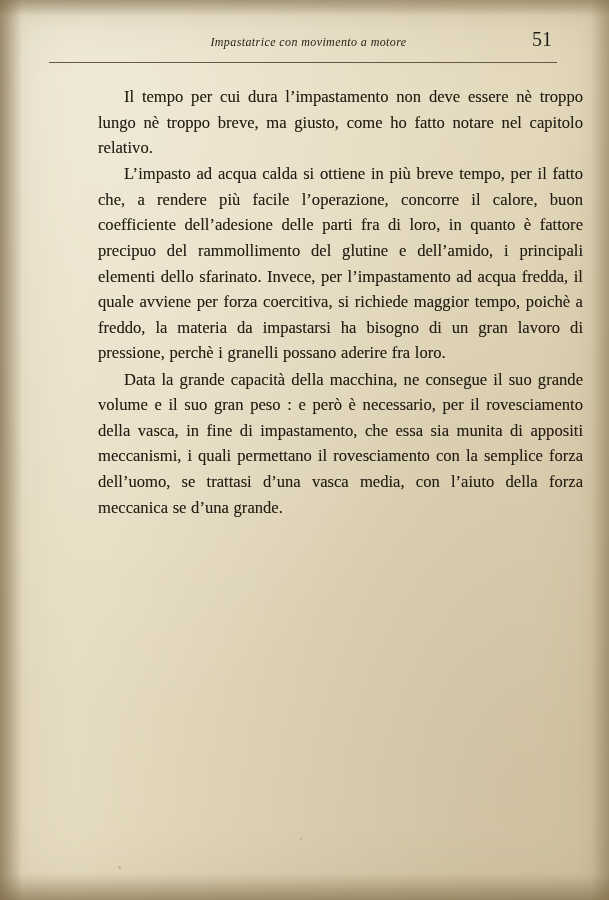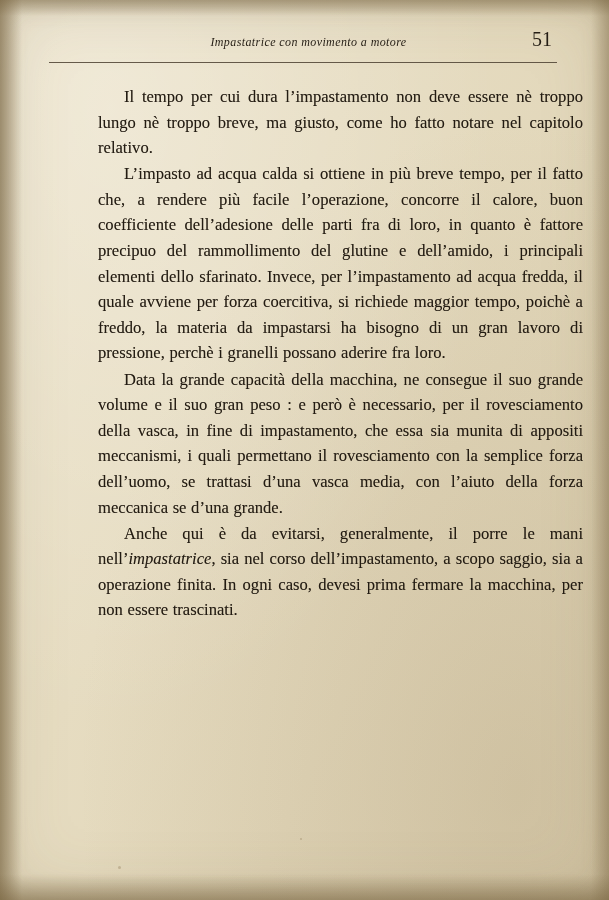--- a/index.html
+++ b/index.html
@@ -140,16 +140,15 @@
     <div class="running-title">Impastatrice con movimento a motore</div>
     <div class="folio">51</div>
   </div>
 
   <div class="rule"></div>
 
   <div class="body">
     <p class="para">Il tempo per cui dura l’impastamento non deve essere nè troppo lungo nè troppo breve, ma giusto, come ho fatto notare nel capitolo relativo.</p>
     <p class="para">L’impasto ad acqua calda si ottiene in più breve tempo, per il fatto che, a rendere più facile l’operazione, concorre il calore, buon coefficiente dell’adesione delle parti fra di loro, in quanto è fattore precipuo del rammollimento del glutine e dell’amido, i principali elementi dello sfarinato. Invece, per l’impastamento ad acqua fredda, il quale avviene per forza coercitiva, si richiede maggior tempo, poichè a freddo, la materia da impastarsi ha bisogno di un gran lavoro di pressione, perchè i granelli possano aderire fra loro.</p>
     <p class="para">Data la grande capacità della macchina, ne consegue il suo grande volume e il suo gran peso : e però è necessario, per il rovesciamento della vasca, in fine di impastamento, che essa sia munita di appositi meccanismi, i quali permettano il rovesciamento con la semplice forza dell’uomo, se trattasi d’una vasca media, con l’aiuto della forza meccanica se d’una grande.</p>
-    <p class="para">Anche qui è da evitarsi, generalmente, il porre le mani nell’<i>impastatrice</i>, sia nel corso dell’impastamento, a scopo saggio, sia a operazione finita. In ogni caso, devesi prima fermare la macchina, per non essere trascinati.</p>
   </div>
 
 </div>
 
 </body></html>

